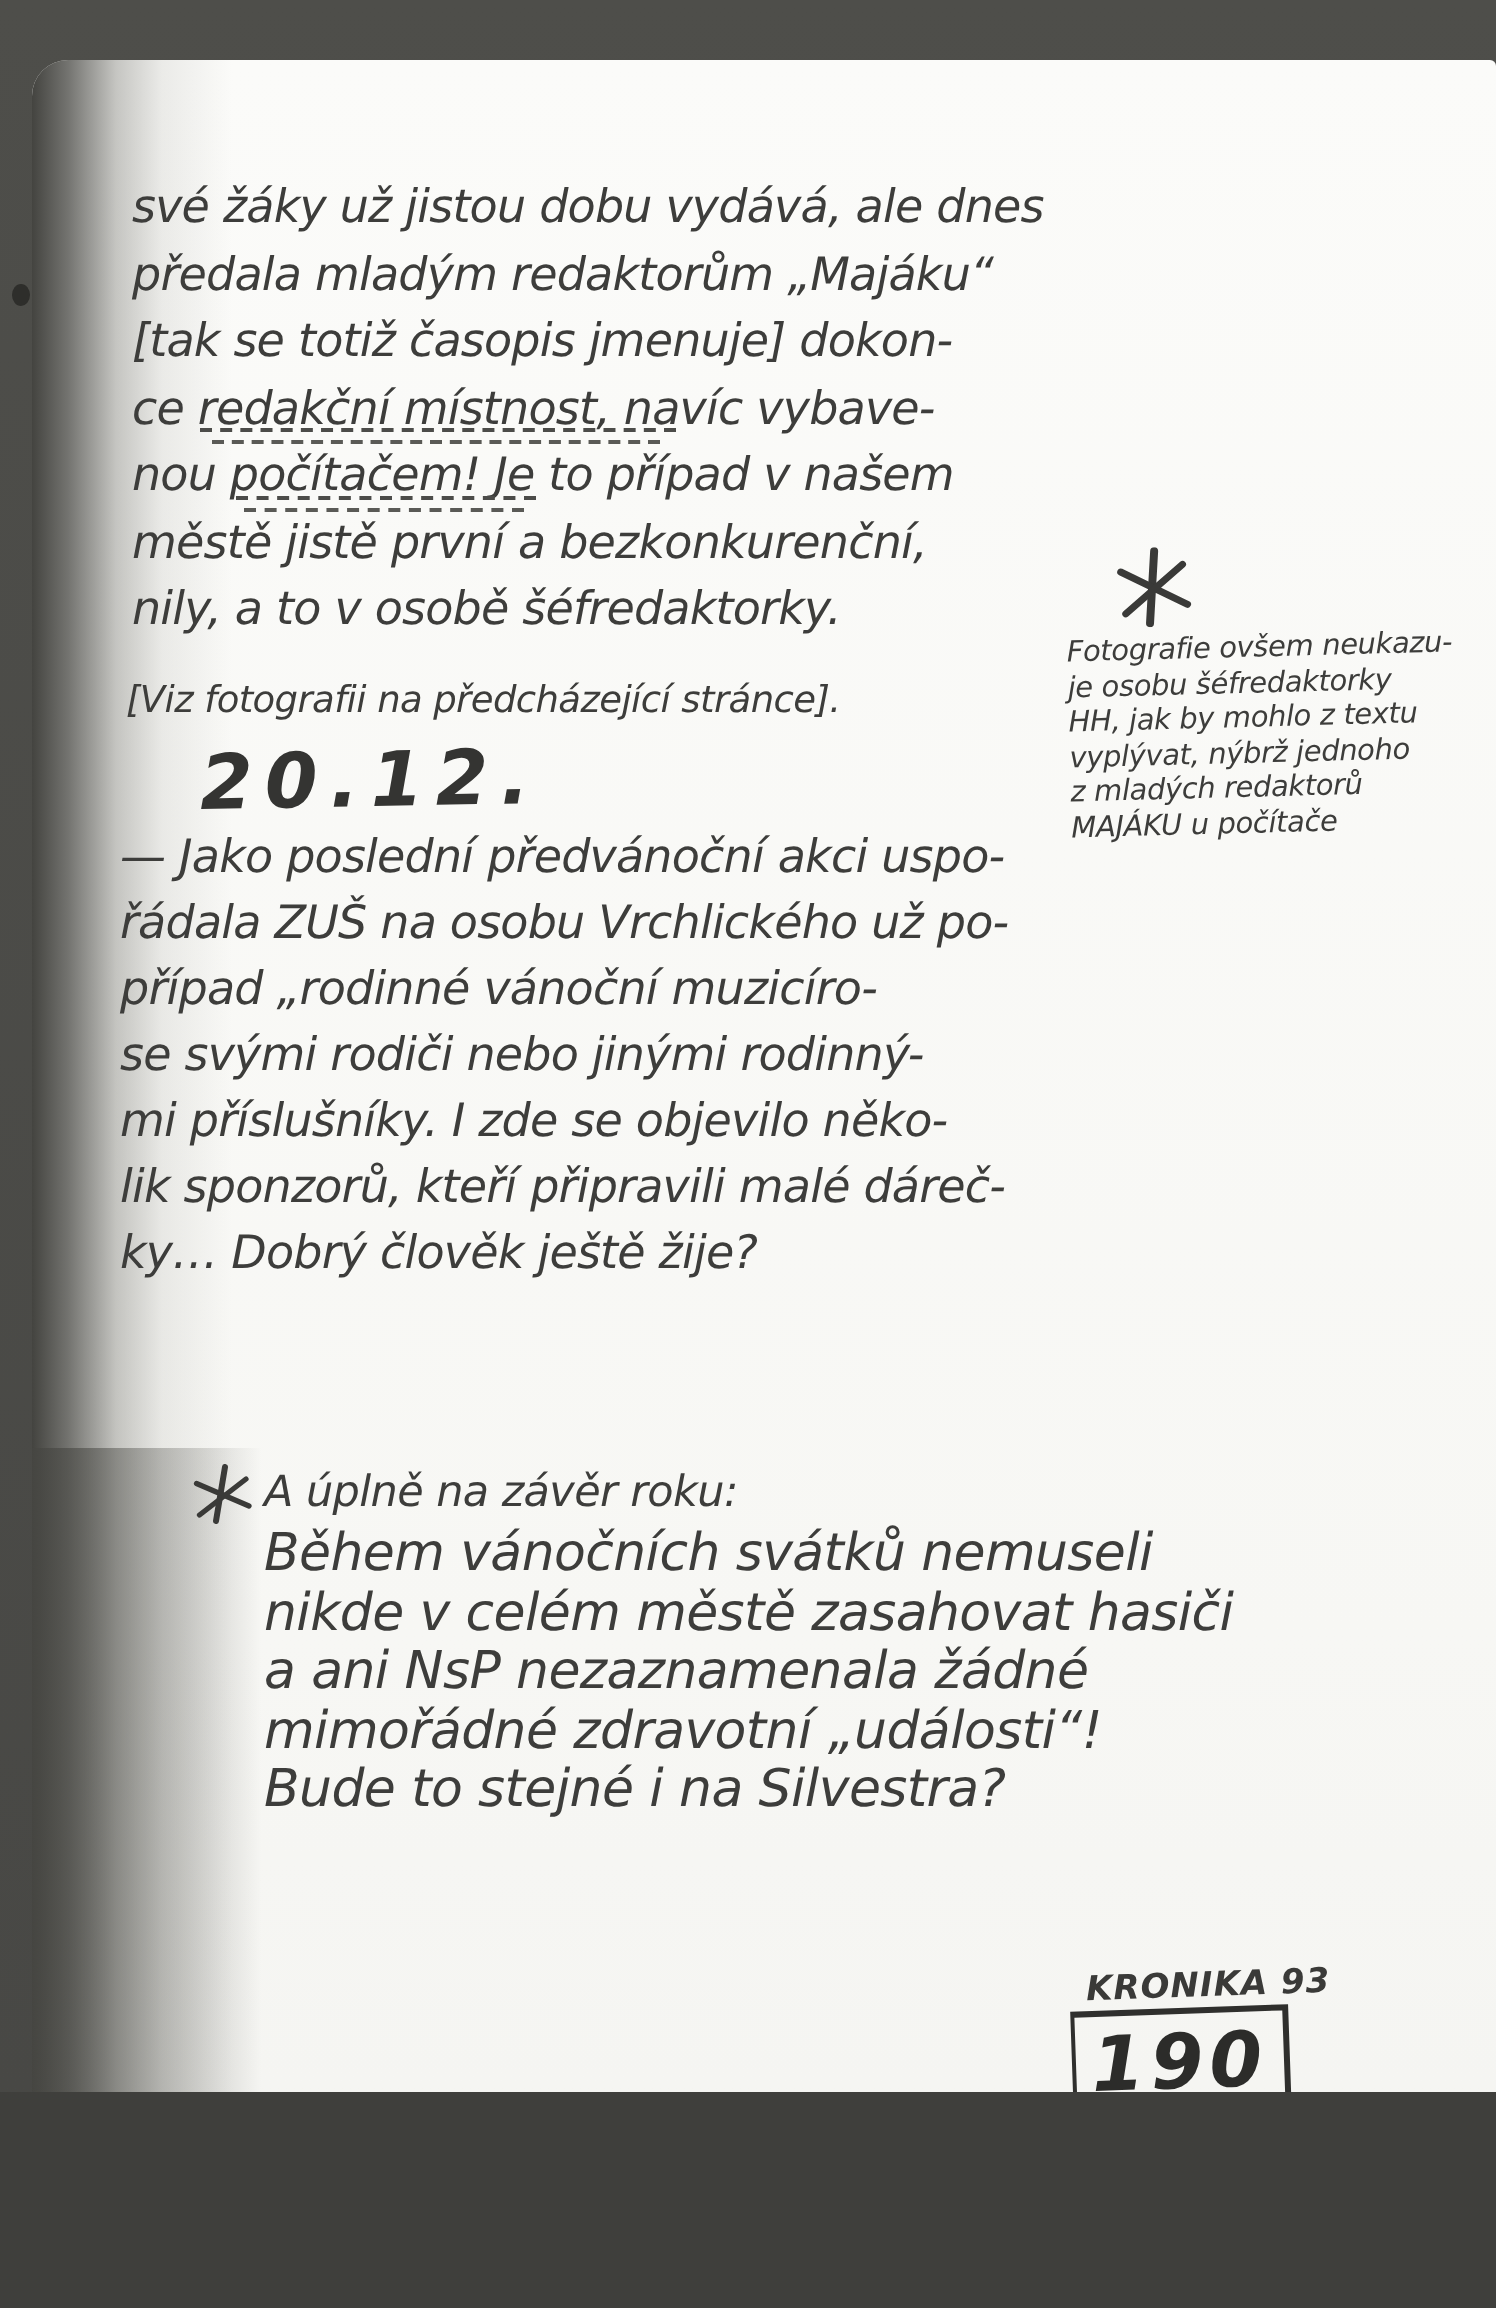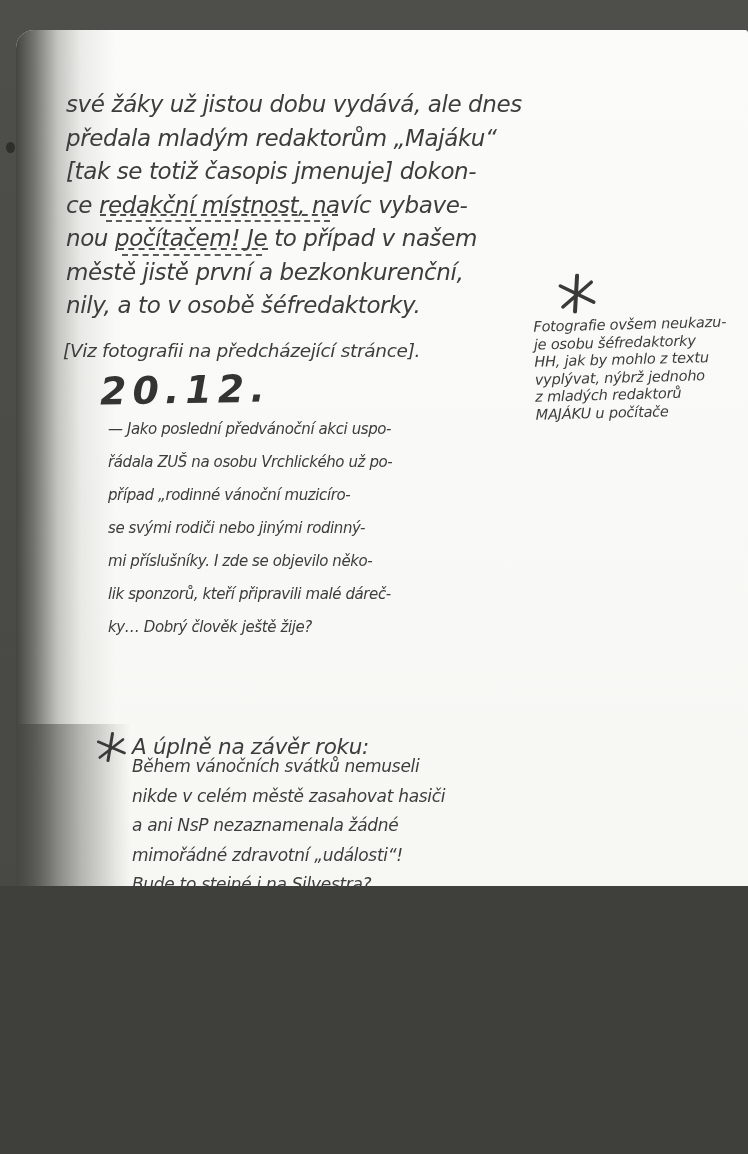--- a/index.html
+++ b/index.html
@@ -1,17 +1,17 @@
 <!DOCTYPE html>
 <html><head>
 <meta charset="utf-8">
 <style>
   html,body { margin:0; padding:0; background:#3f3f3c; }
   .scan {
-    position:relative; width:748px; height:886px; overflow:hidden;
+    position:relative; width:748px; height:1046px; overflow:hidden;
     background:linear-gradient(180deg,#4e4e4a 0%,#484845 100%);
     font-family:"DejaVu Sans",sans-serif;
     text-decoration:underline;
   }
   
   .page {
     position:absolute; left:16px; top:30px; width:732px; height:1124px;
     background:linear-gradient(180deg,#fbfbf9 0%,#f7f7f4 70%,#f4f4f1 100%);
     border-top-left-radius:18px; border-top-right-radius:3px;
   }
@@ -51,33 +51,33 @@
     position:absolute; left:63px; top:340px;
     font-size:18.5px; letter-spacing:-0.3px;
   }
   .date-heading {
     position:absolute; left:100px; top:368px;
     font-size:38px; font-weight:bold; letter-spacing:6px; color:#343432;
     transform:rotate(-1deg);
   }
   .p2 {
     position:absolute; left:60px; top:413px;
-    font-size:15px; line-height:33px; letter-spacing:-0.4px;margin-left:48px;
+    font-size:23px; line-height:33px; letter-spacing:-0.4px;
   }
 
   
   .margin-note { position:absolute; left:530px; top:272px; width:214px; transform:rotate(-1.5deg); }
   .margin-note .marker { position:absolute; left:26px; top:0; width:40px; height:40px; }
   .margin-note .note-lines { position:absolute; left:2px; top:44px; font-size:14.5px; line-height:17.5px; letter-spacing:-0.2px; }
 
   
   .footnote { position:absolute; left:96px; top:728px; }
   .footnote .marker { position:absolute; left:0; top:4px; width:30px; height:30px; }
   .footnote .intro { position:absolute; left:36px; top:6px; font-size:21.5px; letter-spacing:-0.3px; white-space:nowrap; }
-  .footnote .note-lines { position:absolute; left:36px; top:24px; font-size:17px; line-height:29.5px; letter-spacing:-0.3px; }
+  .footnote .note-lines { position:absolute; left:36px; top:35px; font-size:26px; line-height:29.5px; letter-spacing:-0.3px; }
 
   
   .kronika-label {
     position:absolute; left:543px; top:983px;
     font-size:17px; font-weight:600; font-style:italic; letter-spacing:0.5px;
     color:#3a3a38; transform:rotate(-2deg); white-space:nowrap;
   }
   .page-number-box {
     position:absolute; left:536px; top:1004px; width:104px; height:47px;
     border:3px solid #2f2f2d; border-left-width:2px; border-bottom-width:4px;

